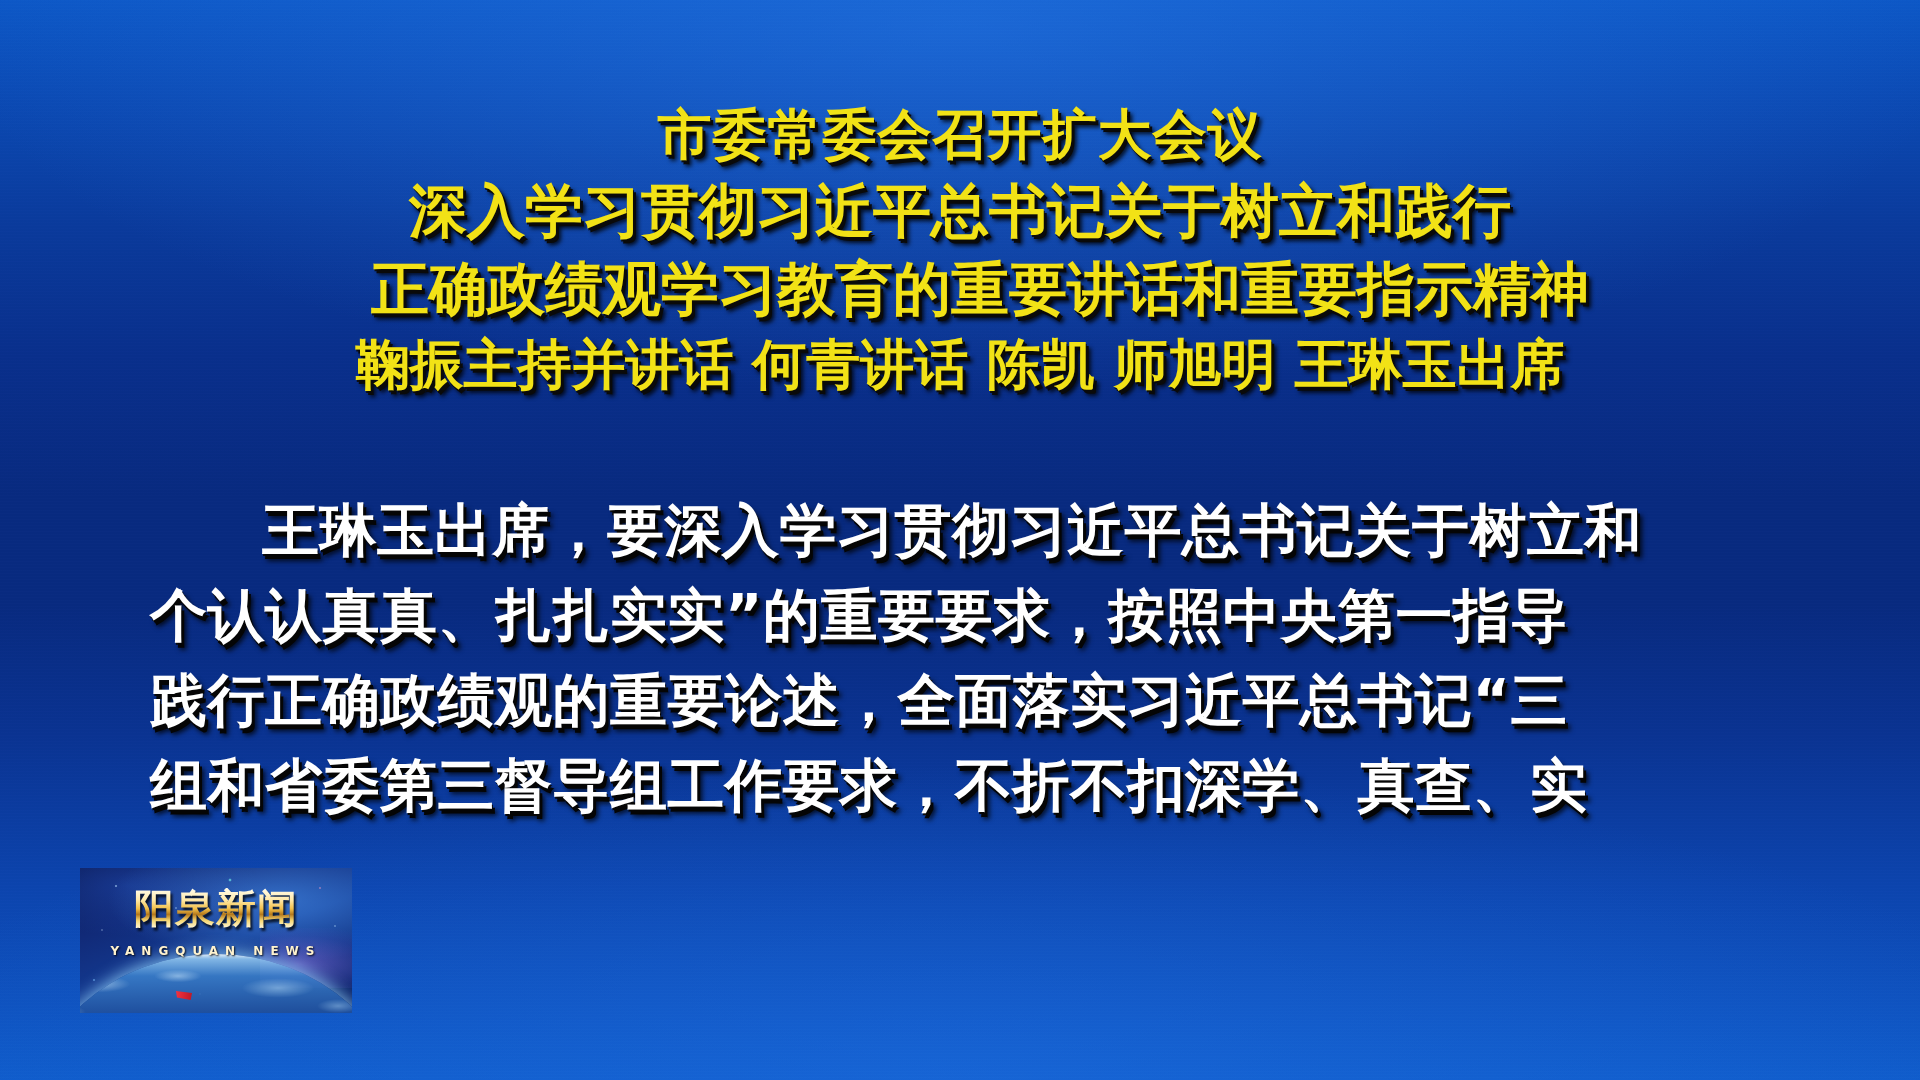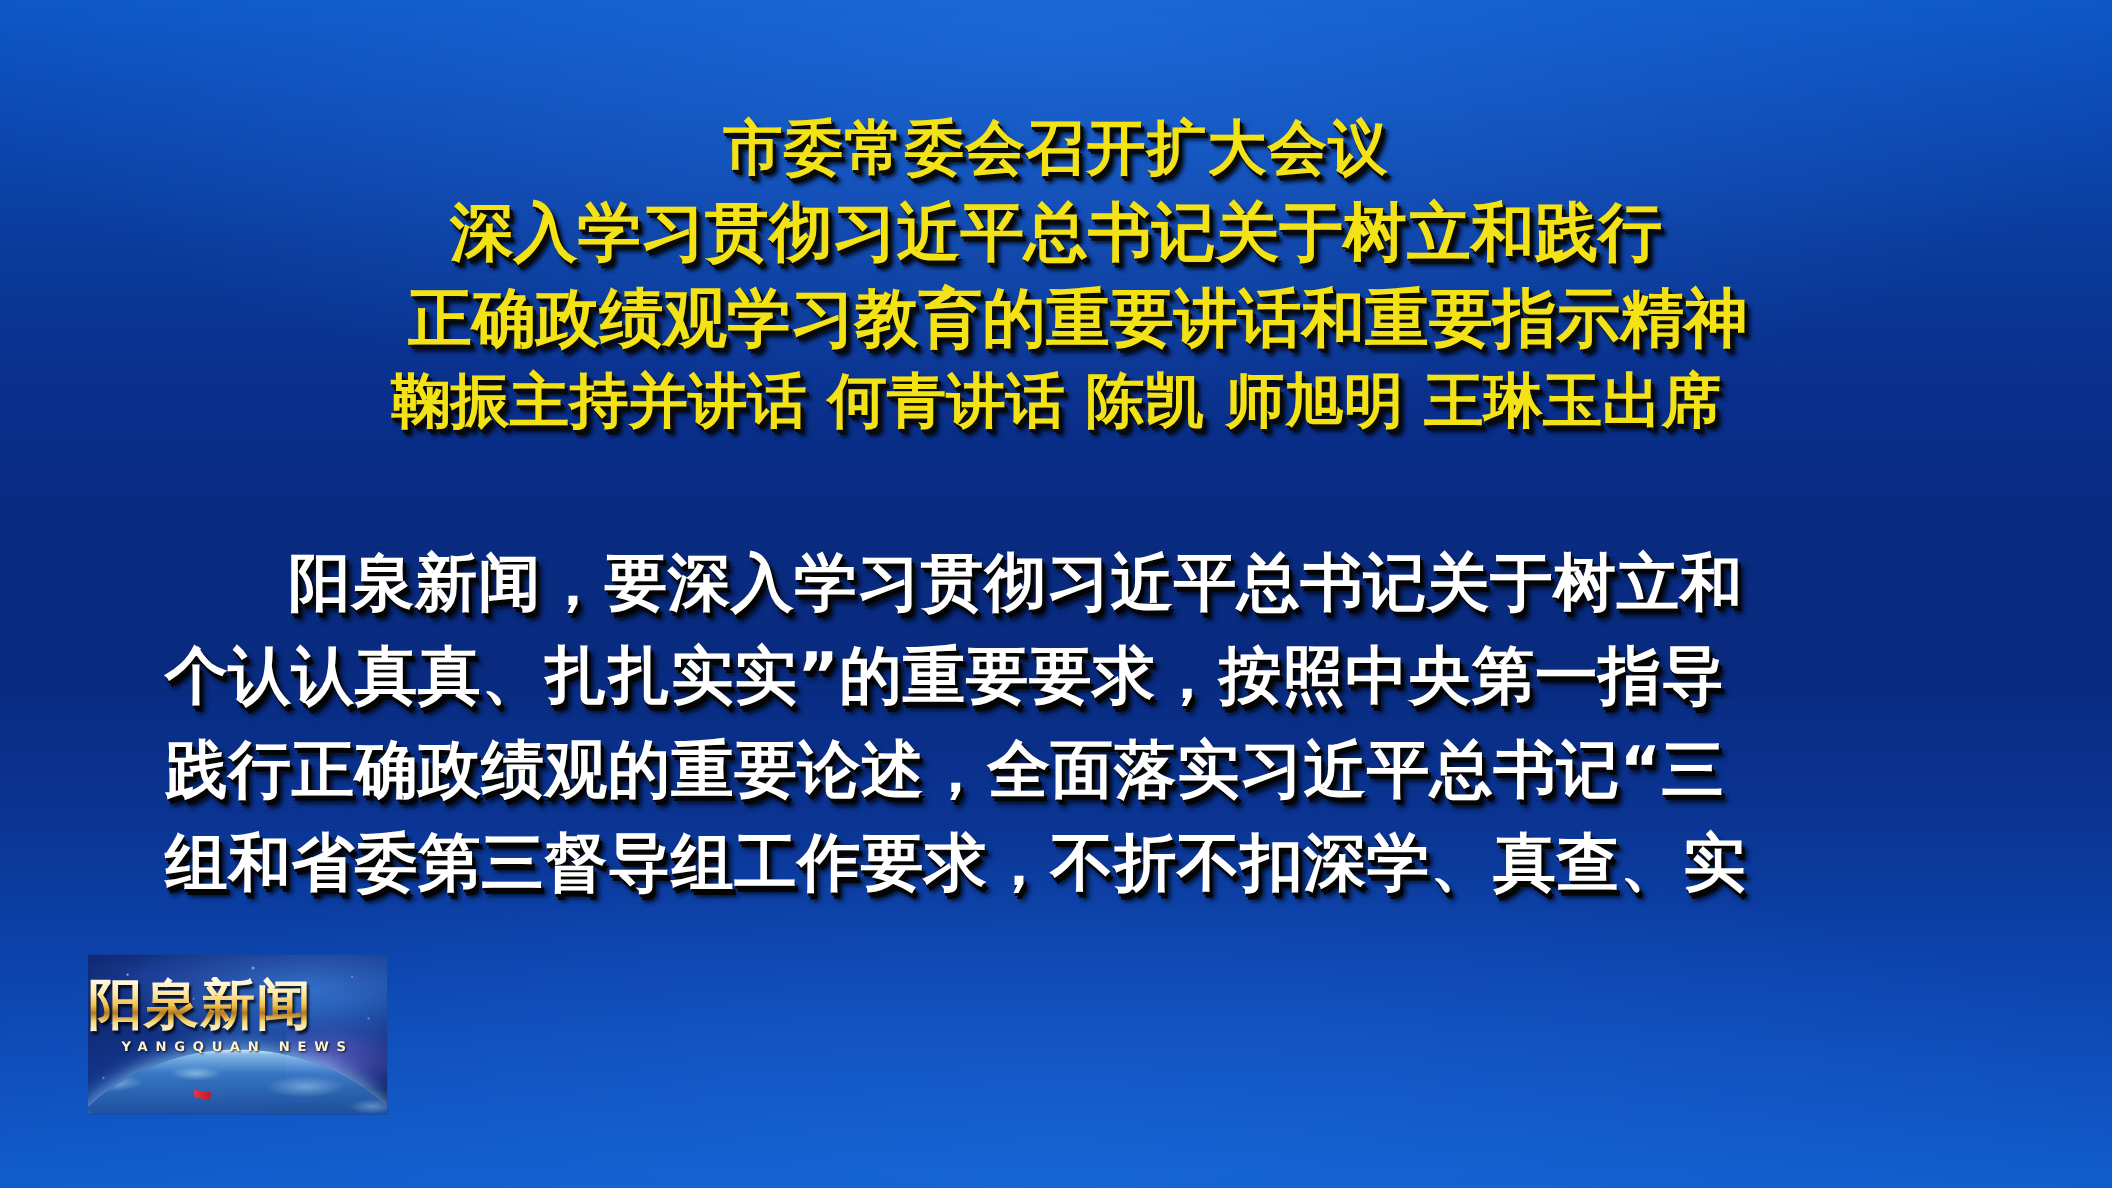--- a/index.html
+++ b/index.html
@@ -159,21 +159,22 @@
     height: 9px;
     background: linear-gradient(95deg, #ff2f3a 0%, #c4141f 100%);
     clip-path: polygon(0 0, 100% 22%, 92% 100%, 6% 72%);
     opacity: .95;
   }
   #logo .wordmark {
     position: absolute;
     left: 0;
     right: 0;
     top: 20px;
-    font-size: 50px;
+    text-align: center;
+    font-size: 40px;
     font-weight: 700;
     letter-spacing: 1px;
     line-height: 1;
     background: linear-gradient(180deg, #fffdf0 0%, #ffe9a8 30%, #f2c04a 52%, #b5791c 66%, #f7d977 82%, #fff6d8 100%);
     -webkit-background-clip: text;
     background-clip: text;
     color: transparent;
     -webkit-text-fill-color: transparent;
     filter: drop-shadow(2px 3px 1px rgba(0,0,0,.75));
   }
@@ -198,21 +199,21 @@
   <div id="scan"></div>
 
   <div class="headline-block">
     <div class="headline-line hl-1">市委常委会召开扩大会议</div>
     <div class="headline-line hl-2">深入学习贯彻习近平总书记关于树立和践行</div>
     <div class="headline-line hl-3">正确政绩观学习教育的重要讲话和重要指示精神</div>
     <div class="headline-line hl-4">鞠振主持并讲话 何青讲话 陈凯 师旭明 王琳玉出席</div>
   </div>
 
   <div class="body-block">
-    <div class="body-line indent">阳泉新闻，要深入学习贯彻习近平总书记关于树立和</div>
+    <div class="body-line indent">王琳玉出席，要深入学习贯彻习近平总书记关于树立和</div>
     <div class="body-line">个认认真真、扎扎实实”的重要要求，按照中央第一指导</div>
     <div class="body-line">践行正确政绩观的重要论述，全面落实习近平总书记“三</div>
     <div class="body-line">组和省委第三督导组工作要求，不折不扣深学、真查、实</div>
   </div>
 
   <div id="logo">
     <div class="starfield"></div>
     <div class="glow-streak"></div>
     <div class="earth"></div>
     <div class="earth-tex"></div>

